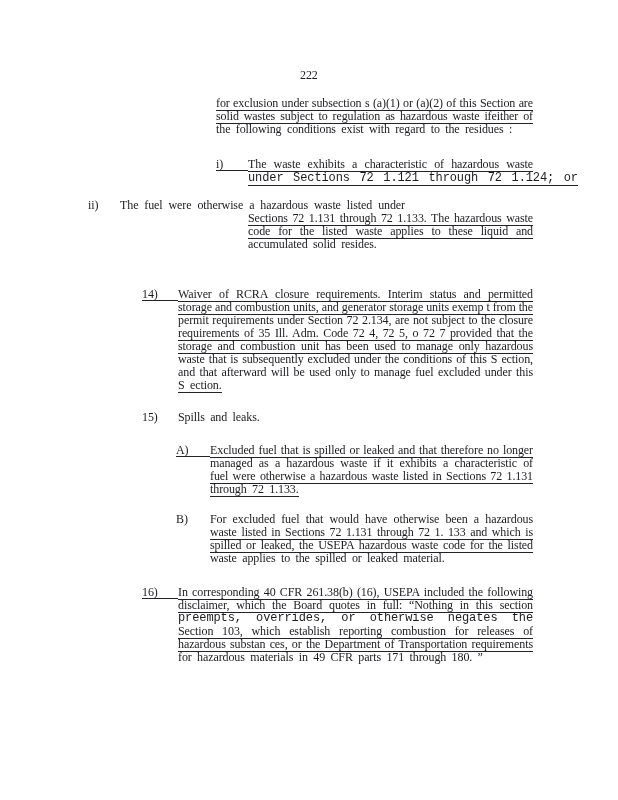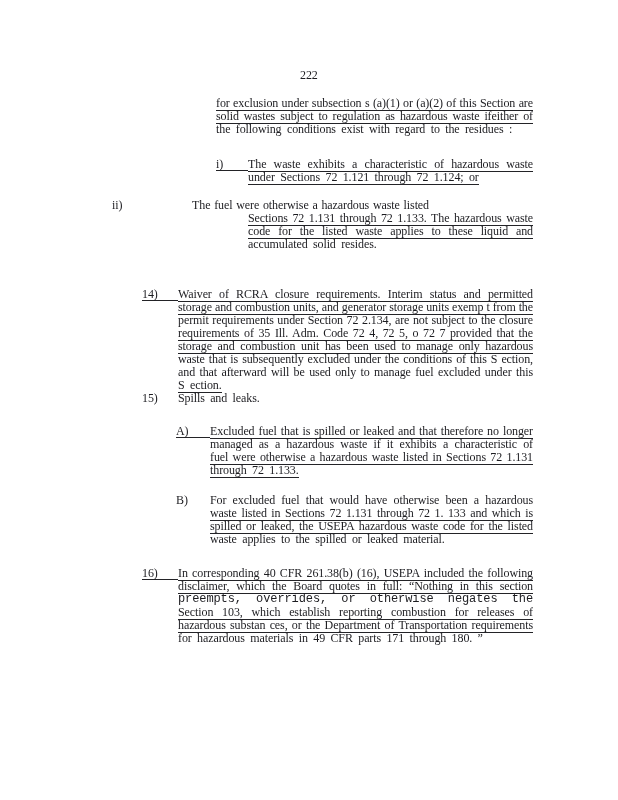--- a/index.html
+++ b/index.html
@@ -82,23 +82,23 @@
       </div>
       <div class="row" style="margin-left: 216px; width: 317px;">
         <span class="txt short"><span>the following conditions exist with regard to the residues :</span></span>
       </div>
       <div class="row" style="margin-left: 216px; width: 317px; margin-top: 22px;">
         <span class="lbl ul" style="width: 32px; border-bottom-color: rgb(35, 35, 39);">i)</span>
         <span class="txt full ul" style="border-bottom-color: rgb(35, 35, 39);">The waste exhibits a characteristic of hazardous waste</span>
       </div>
       <div class="row" style="margin-left: 216px; width: 317px;">
         <span class="lbl" style="width: 32px;"></span>
-        <span class="txt short"><span class="us" style="border-bottom-color: rgb(35, 35, 39);">under Sections 72 1.121 through 72 1.124; or</span></span>
-      </div>
-      <div class="row" style="margin-left: 112px; width: 317px; margin-top: 15px; gap: 48px;">
+        <span class="txt short"><span class="us" style="border-bottom-color: rgb(35, 35, 39); font-family: Liberation Mono, monospace;">under Sections 72 1.121 through 72 1.124; or</span></span>
+      </div>
+      <div class="row" style="margin-left: 88px; width: 317px; margin-top: 15px;">
         <span class="lbl" style="width: 32px;">ii)</span>
         <span class="txt full">The fuel were otherwise a hazardous waste listed under</span>
       </div>
       <div class="row" style="margin-left: 216px; width: 317px;">
         <span class="lbl" style="width: 32px;"></span>
         <span class="txt full ul" style="border-bottom-color: rgb(35, 35, 39);">Sections 72 1.131 through 72 1.133. The hazardous waste</span>
       </div>
       <div class="row" style="margin-left: 216px; width: 317px;">
         <span class="lbl" style="width: 32px;"></span>
         <span class="txt full ul" style="border-bottom-color: rgb(35, 35, 39);">code for the listed waste applies to these liquid and</span>
@@ -132,21 +132,21 @@
         <span class="txt full">waste that is subsequently excluded under the conditions of this S ection,</span>
       </div>
       <div class="row" style="margin-left: 142px; width: 391px;">
         <span class="lbl" style="width: 36px;"></span>
         <span class="txt full">and that afterward will be used only to manage fuel excluded under this</span>
       </div>
       <div class="row" style="margin-left: 142px; width: 391px;">
         <span class="lbl" style="width: 36px;"></span>
         <span class="txt short"><span class="us" style="border-bottom-color: rgb(35, 35, 39);">S ection.</span></span>
       </div>
-      <div class="row" style="margin-left: 142px; width: 391px; ">
+      <div class="row" style="margin-left: 142px; width: 391px; margin-top: 19px;">
         <span class="lbl" style="width: 36px;">15)</span>
         <span class="txt short"><span>Spills and leaks.</span></span>
       </div>
       <div class="row" style="margin-left: 176px; width: 357px; margin-top: 20px;">
         <span class="lbl ul" style="width: 34px; border-bottom-color: rgb(35, 35, 39);">A)</span>
         <span class="txt full ul" style="border-bottom-color: rgb(35, 35, 39);">Excluded fuel that is spilled or leaked and that therefore no longer</span>
       </div>
       <div class="row" style="margin-left: 176px; width: 357px;">
         <span class="lbl" style="width: 34px;"></span>
         <span class="txt full">managed as a hazardous waste if it exhibits a characteristic of</span>

